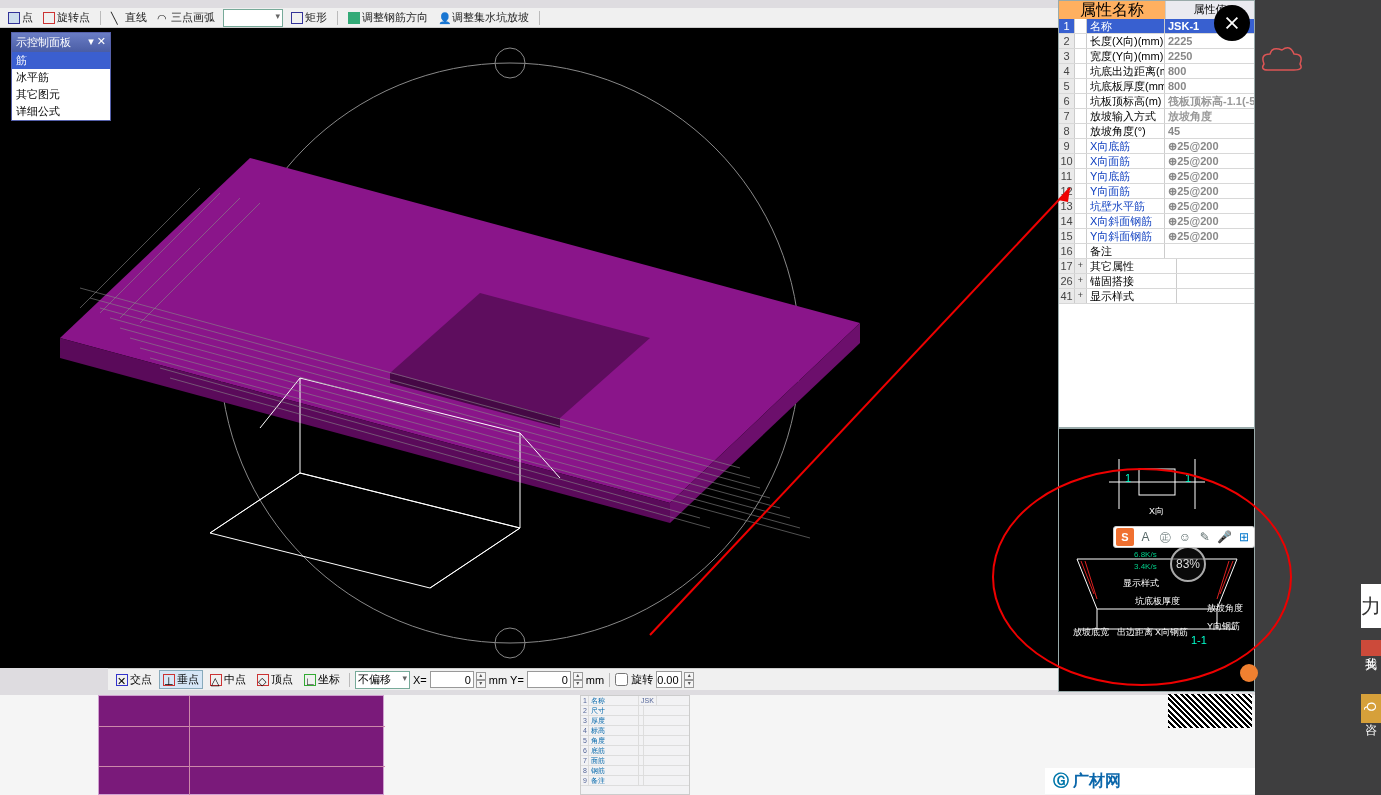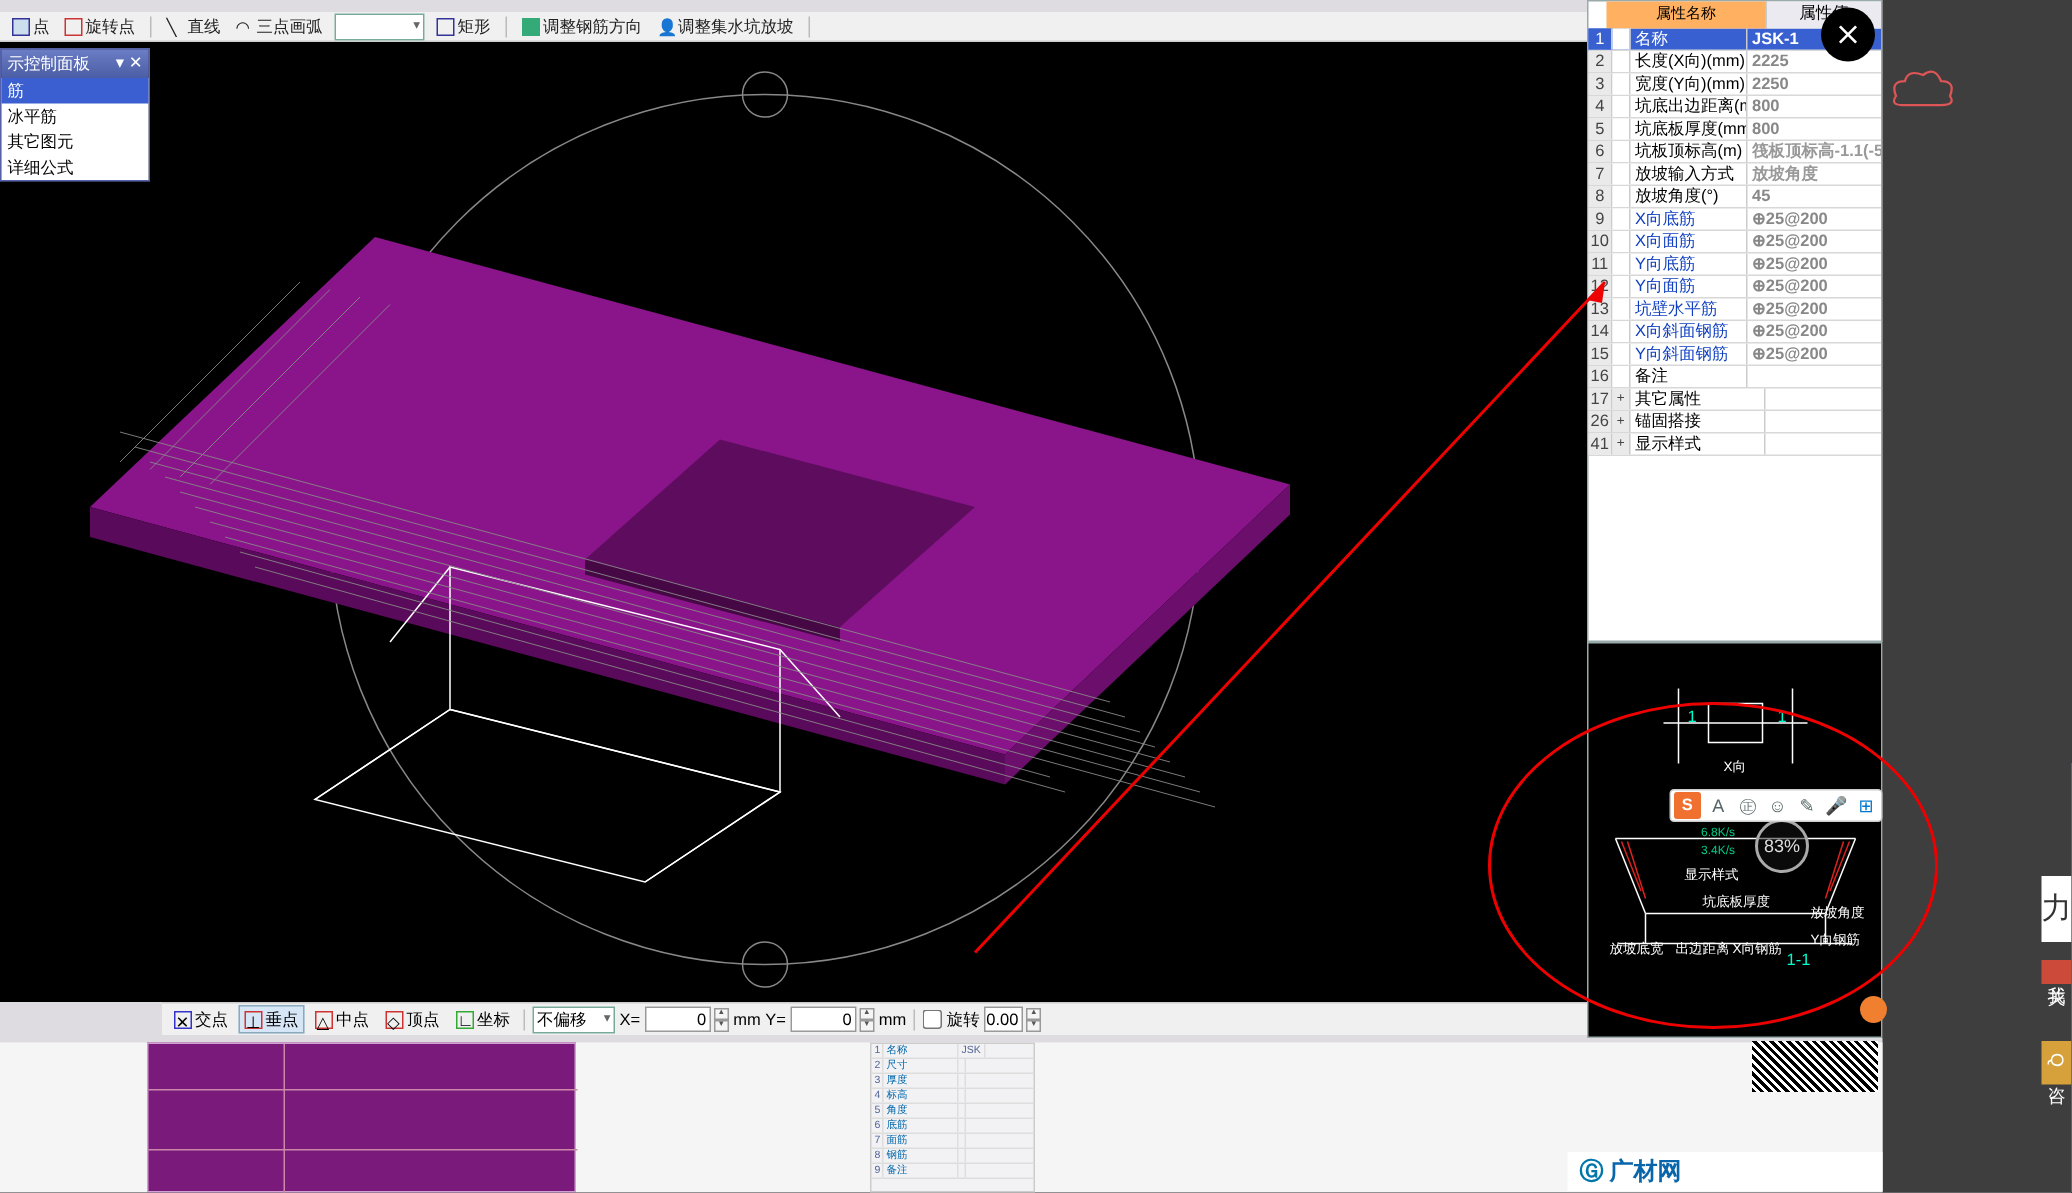--- a/index.html
+++ b/index.html
@@ -6,37 +6,37 @@
   body { font-family: "Microsoft YaHei", Arial, sans-serif; font-size: 11px; background: #dedce0; width: 1381px; height: 795px; overflow: hidden; position: relative; }
   .toolbar { position: absolute; top: 8px; left: 0; width: 1058px; height: 20px; background: #f0f0f0; display: flex; align-items: center; padding: 0 6px; gap: 6px; border-bottom: 1px solid #ccc;}
   .tb-btn { display: flex; align-items: center; gap: 2px; cursor: pointer; font-size: 11px; color: #222; padding: 0 2px;}
   .tb-sep { width: 1px; height: 14px; background: #bbb; margin: 0 2px;}
   .tb-icon { width: 12px; height: 12px; display: inline-block; }
   .combo { border: 1px solid #7a9; background: #fff; height: 18px; font-size: 11px; min-width: 60px; padding: 0 12px 0 2px; position: relative;}
   .combo::after { content:"▾"; position:absolute; right:2px; top:1px; font-size:9px; color:#666;}
   
   .viewport { position: absolute; top: 28px; left: 0; width: 1058px; height: 640px; background: #000; }
   
-  .tree-panel { position: absolute; top: 32px; left: 0; width: 100px; background: #3a3b45; border: 1px solid #5560aa; z-index: 5; }
+  .tree-panel { position: absolute; top: 32px; left: 11px; width: 100px; background: #3a3b45; border: 1px solid #5560aa; z-index: 5; }
   .tree-title { background: linear-gradient(#6a7dc5,#4a5da5); color: #fff; font-size: 11px; padding: 2px 4px; display:flex; justify-content:space-between;}
   .tree-body { background: #fff; }
   .tree-item { padding: 1px 4px; font-size: 11px; cursor: pointer;}
   .tree-item.sel { background: #3b5fd0; color: #fff; }
   
   .snap-bar { position: absolute; top: 668px; left: 108px; width: 950px; height: 22px; background: #f0f0f0; display: flex; align-items: center; gap: 3px; padding: 0 4px; border-top:1px solid #ccc;}
   .snap-btn { display:flex; align-items:center; gap:2px; padding:1px 3px; border:1px solid transparent; font-size:11px; cursor:pointer;}
   .snap-btn.active { border:1px solid #8ab; background:#d6e6f6; }
   .snap-icon { width:12px; height:12px; border:1px solid #c33; }
   .coord-input { width:44px; height:17px; font-size:11px; text-align:right; border:1px solid #999; padding-right:2px;}
   .spin { display:inline-flex; flex-direction:column; margin-left:-1px;}
   .spin div { width:10px; height:8px; border:1px solid #999; font-size:6px; line-height:5px; text-align:center; background:#f5f5f5; color:#555;}
   
   .prop-panel { position: absolute; top: 0; left: 1058px; width: 197px; height: 428px; background: #fff; border: 1px solid #9aa; }
   .prop-head { display: flex; height: 18px; }
-  .prop-head div:first-child { background: #ffb060; flex: 0 0 107px; text-align:center; font-size:10px; line-height:17px; border-right:1px solid #ccc;margin-left:12px;}
+  .prop-head div:first-child { background: #ffb060; flex: 0 0 107px; text-align:center; font-size:16px; line-height:17px; border-right:1px solid #ccc;}
   .prop-head div:last-child { background: #eaeaf0; flex:1; text-align:center; font-size:11px; line-height:17px;}
   .prop-row { display:flex; height:15px; border-bottom:1px solid #d8d8d8; font-size:11px;}
   .prop-num { width:16px; background:#eaeaea; text-align:center; border-right:1px solid #ccc; line-height:14px; color:#444;}
   .prop-exp { width:12px; background:#eaeaea; text-align:center; border-right:1px solid #ccc; line-height:13px; font-size:9px; color:#444; cursor:pointer;}
   .prop-name { flex:0 0 78px; padding-left:3px; border-right:1px solid #ccc; line-height:14px; white-space:nowrap; overflow:hidden;}
   .prop-name.link { color:#1040c0; cursor:pointer;}
   .prop-val { flex:1; padding-left:3px; line-height:14px; color:#888; white-space:nowrap; overflow:hidden;font-weight:bold;}
   .prop-row.sel { background:#3860d0; }
   .prop-row.sel .prop-name, .prop-row.sel .prop-val { color:#fff; }
   .prop-row.sel .prop-num { background:#3860d0; color:#fff;}

